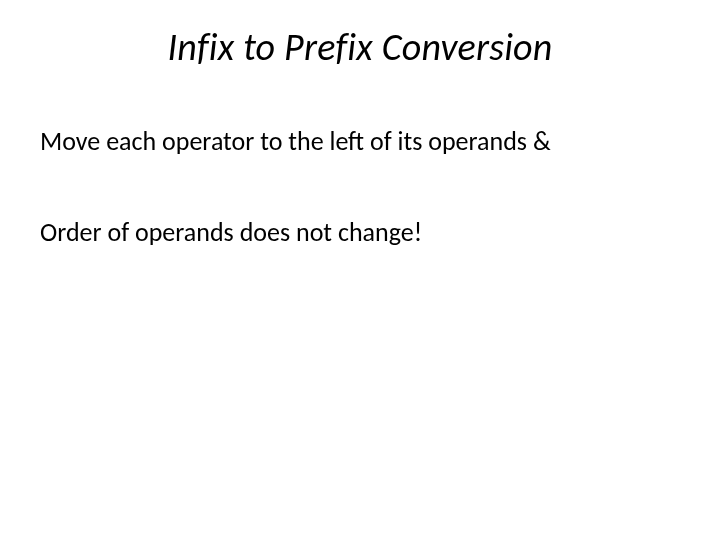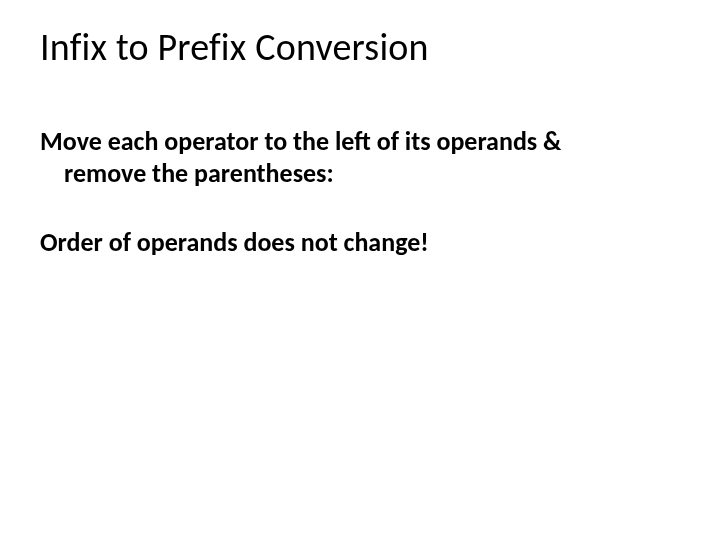--- a/index.html
+++ b/index.html
@@ -15,51 +15,52 @@
       color: #000000;
       position: relative;
       overflow: hidden;
     }
     .slide {
       width: 100%;
       height: 100%;
       padding: 22px 40px 0 40px;
     }
     .title {
+      text-align: center;
       font-size: 38px;
       font-weight: 400;
       margin-top: 2px;
       margin-bottom: 56px;
       letter-spacing: 0.2px;
+      font-style: italic;
     }
     .body {
       font-size: 26px;
-      font-weight: 700;
+      font-weight: 400;
       line-height: 1.22;
     }
     .para1-line1 {
       display: block;
     }
     .para1-line2 {
       display: block;
       padding-left: 24px;
     }
     .expr {
       display: block;
       padding-left: 120px;
       margin-top: 2px;
       word-spacing: 6px;
     }
     .para2 {
-      margin-top: 38px;
+      margin-top: 59px;
     }
   </style>
 </head>
 <body>
 
 <div class="slide">
   <h1 class="title">Infix to Prefix Conversion</h1>
   <div class="body">
     <span class="para1-line1">Move each operator to the left of its operands &amp;</span>
-    <span class="para1-line2">remove the parentheses:</span>
     <div class="para2">Order of operands does not change!</div>
   </div>
 </div>
 
 </body></html>

